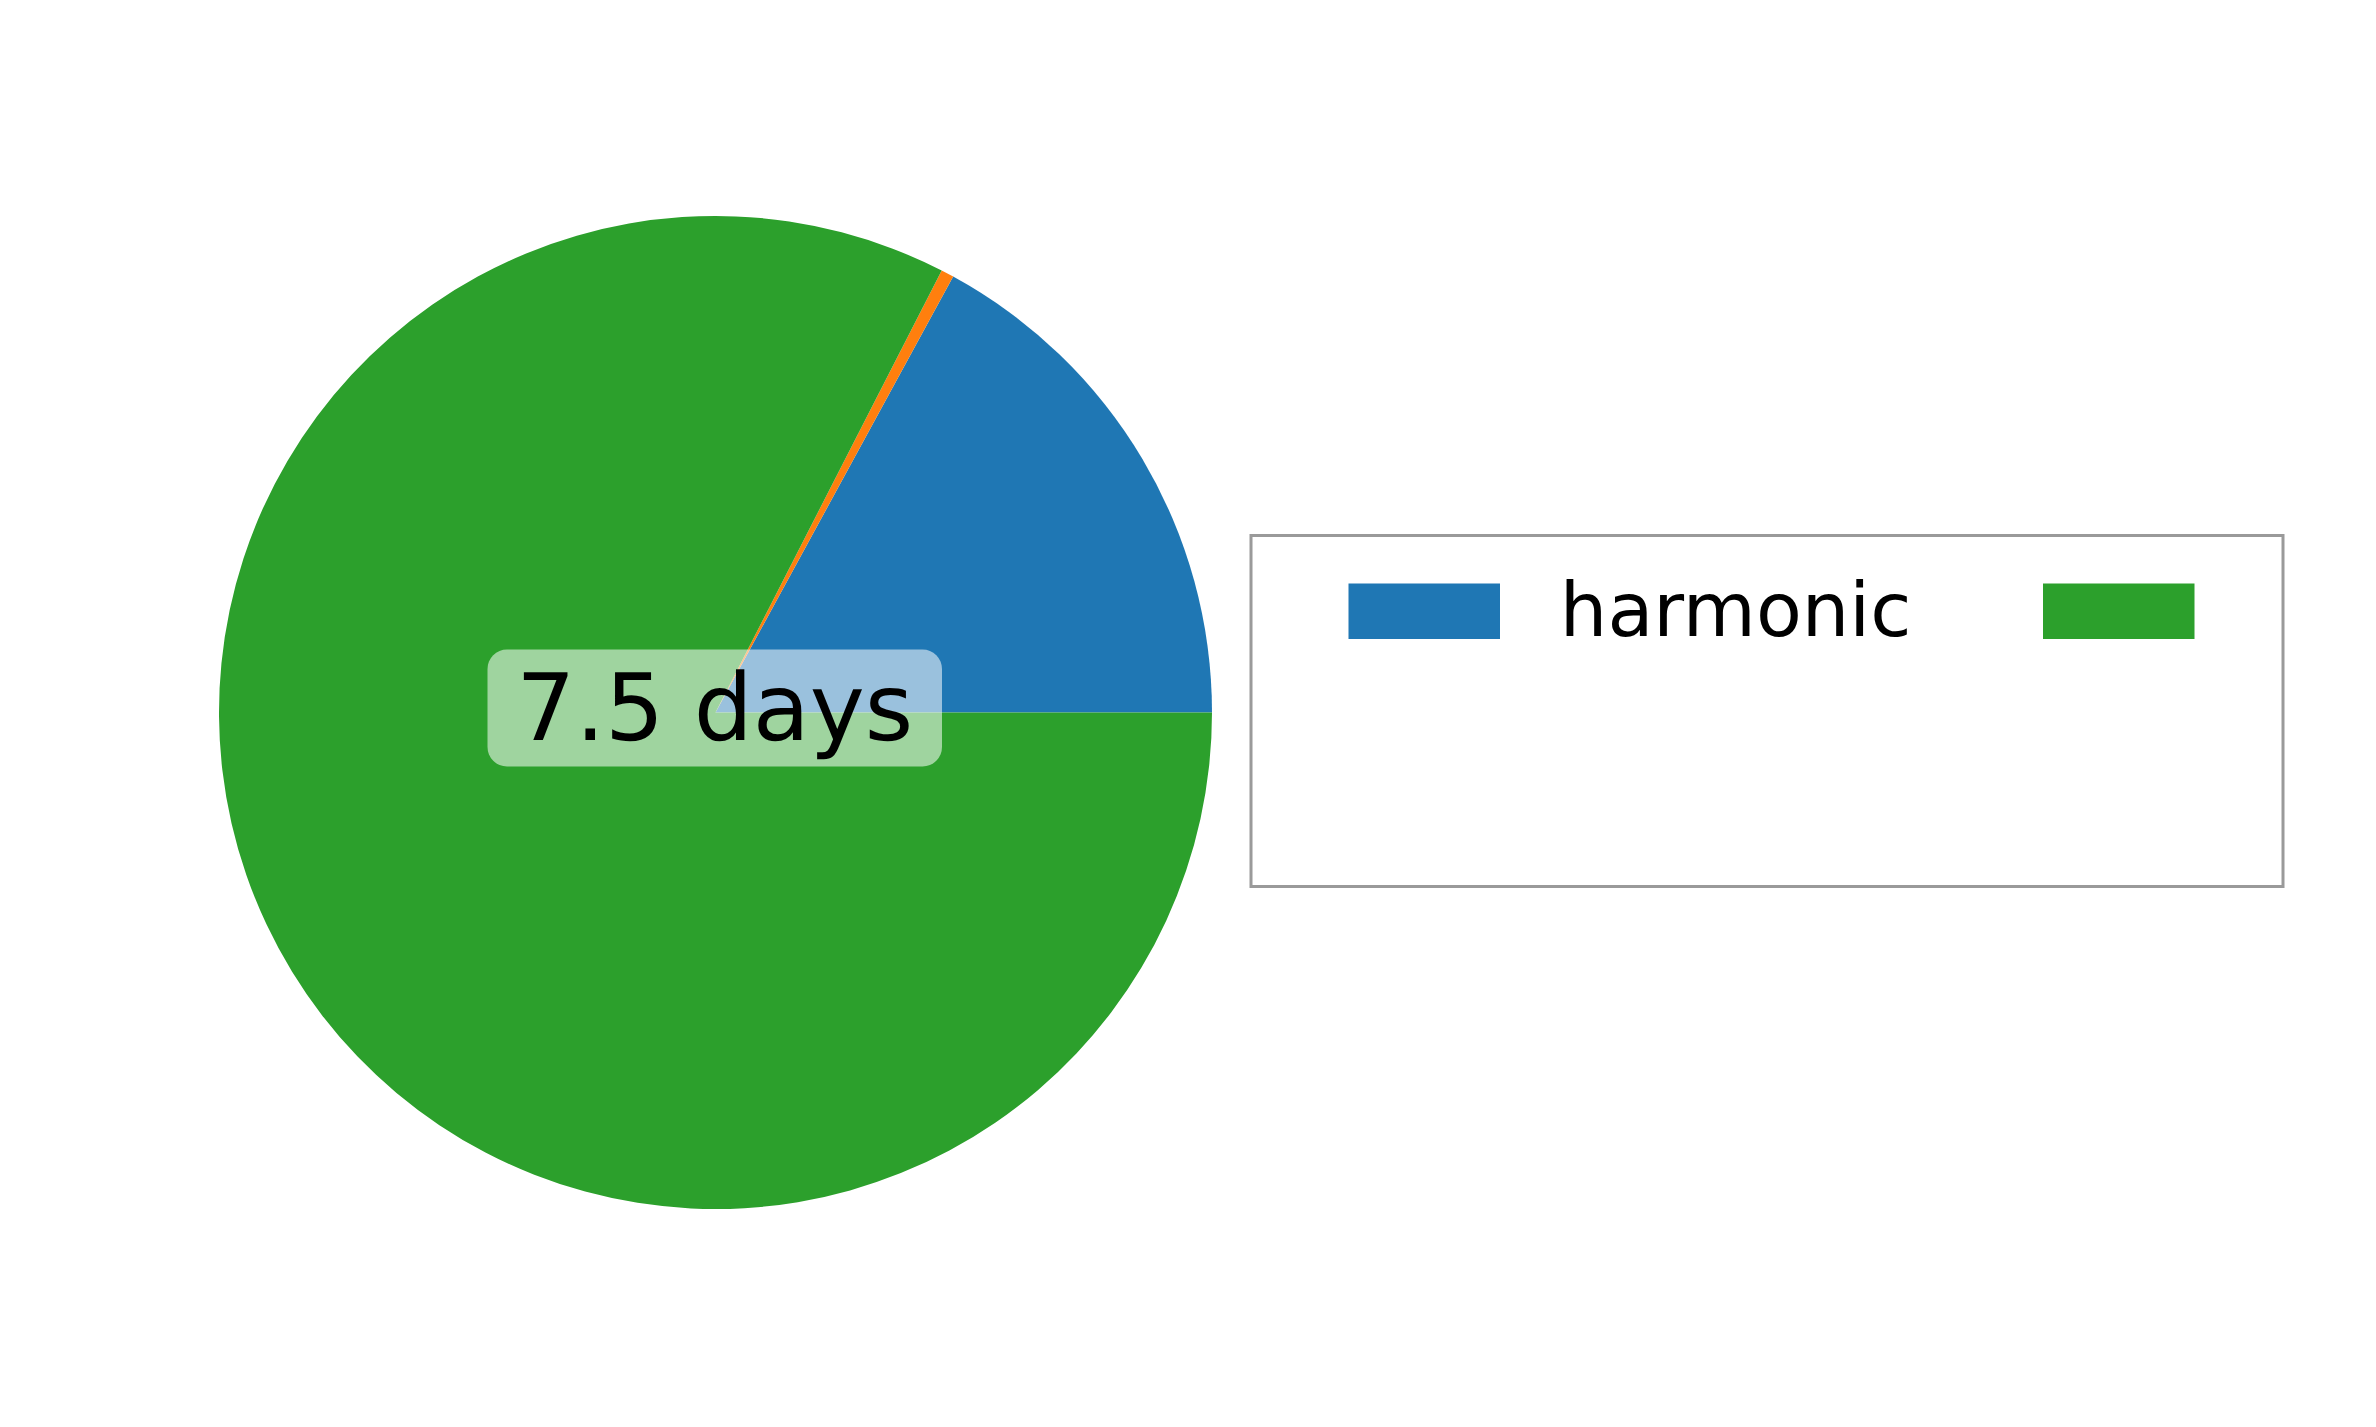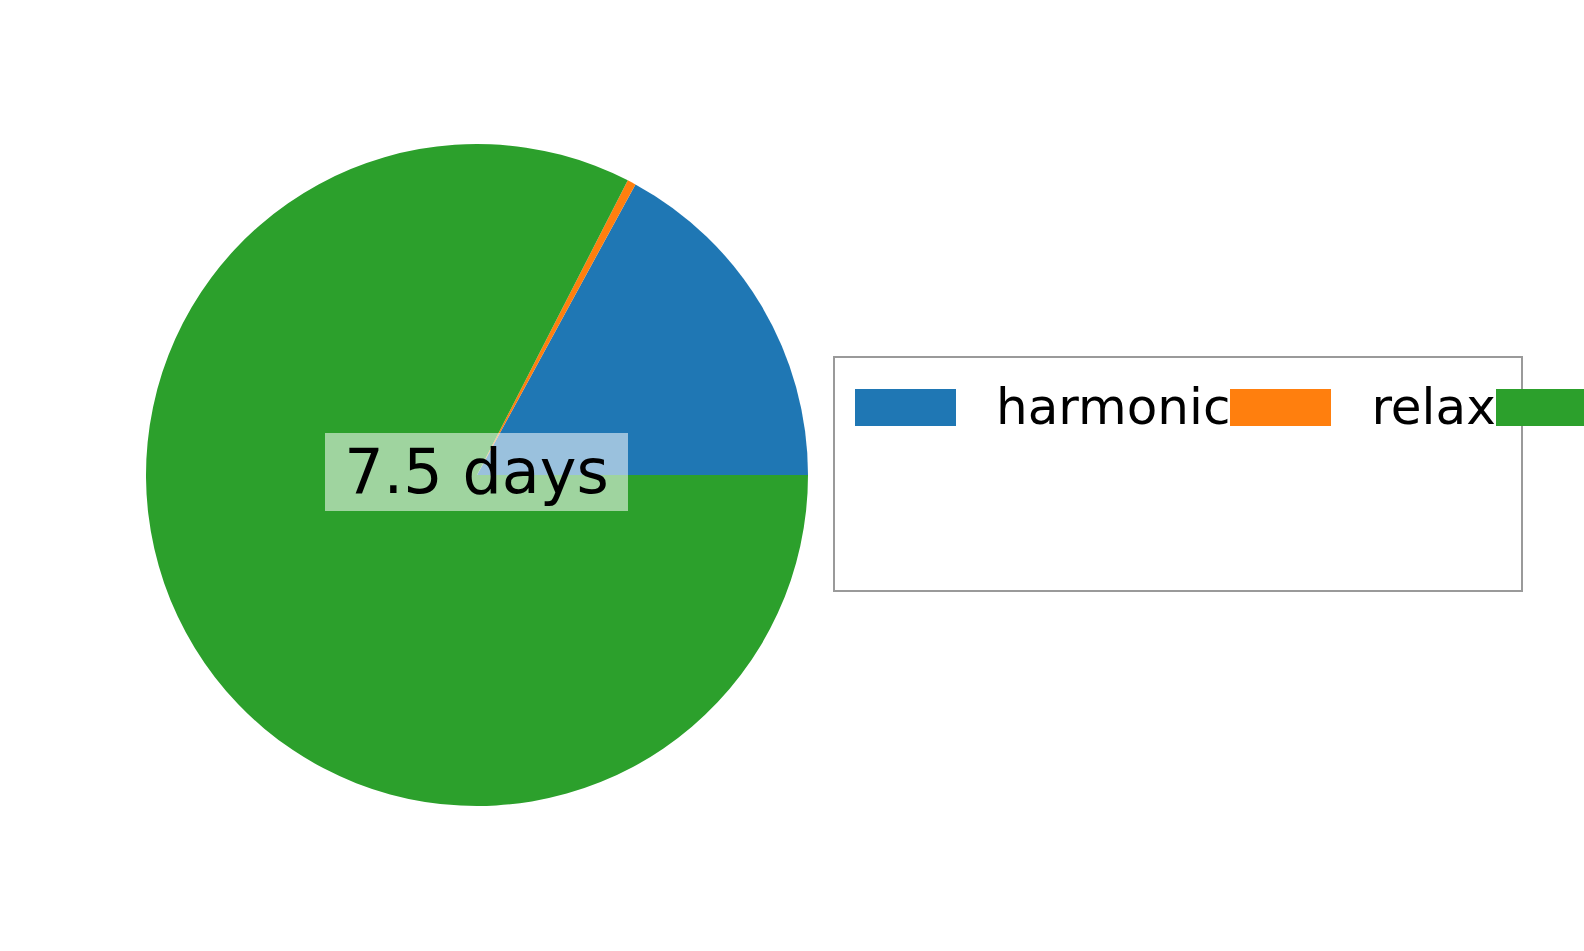--- a/index.html
+++ b/index.html
@@ -39,20 +39,21 @@
     position: absolute;
     left: 325px;
     top: 433px;
     width: 303px;
     height: 78px;
     background: rgba(255, 255, 255, 0.55);
     display: flex;
     align-items: center;
     justify-content: center;
     line-height: 1;
+    border-radius: 13px;
   }
   #center-label-text {
     font-family: "DejaVu Sans", sans-serif;
     font-size: 62px;
     color: #000000;
     white-space: nowrap;
     letter-spacing: 0px;
   }
 
   
@@ -109,24 +110,20 @@
     <span id="center-label-text">7.5 days</span>
   </div>
 
   <div id="legend">
 
     <div class="legend-row">
       <span class="legend-swatch" style="background: rgb(31, 119, 180);"></span>
       <span class="legend-label">harmonic</span>
     </div>
 
-    <div class="legend-row">
-      <span class="legend-swatch" style="background: rgb(255, 127, 14);"></span>
-      <span class="legend-label">relax</span>
-    </div>
 
     <div class="legend-row">
       <span class="legend-swatch" style="background: rgb(44, 160, 44);"></span>
     </div>
 
   </div>
 
 </div>
 
 </body></html>

